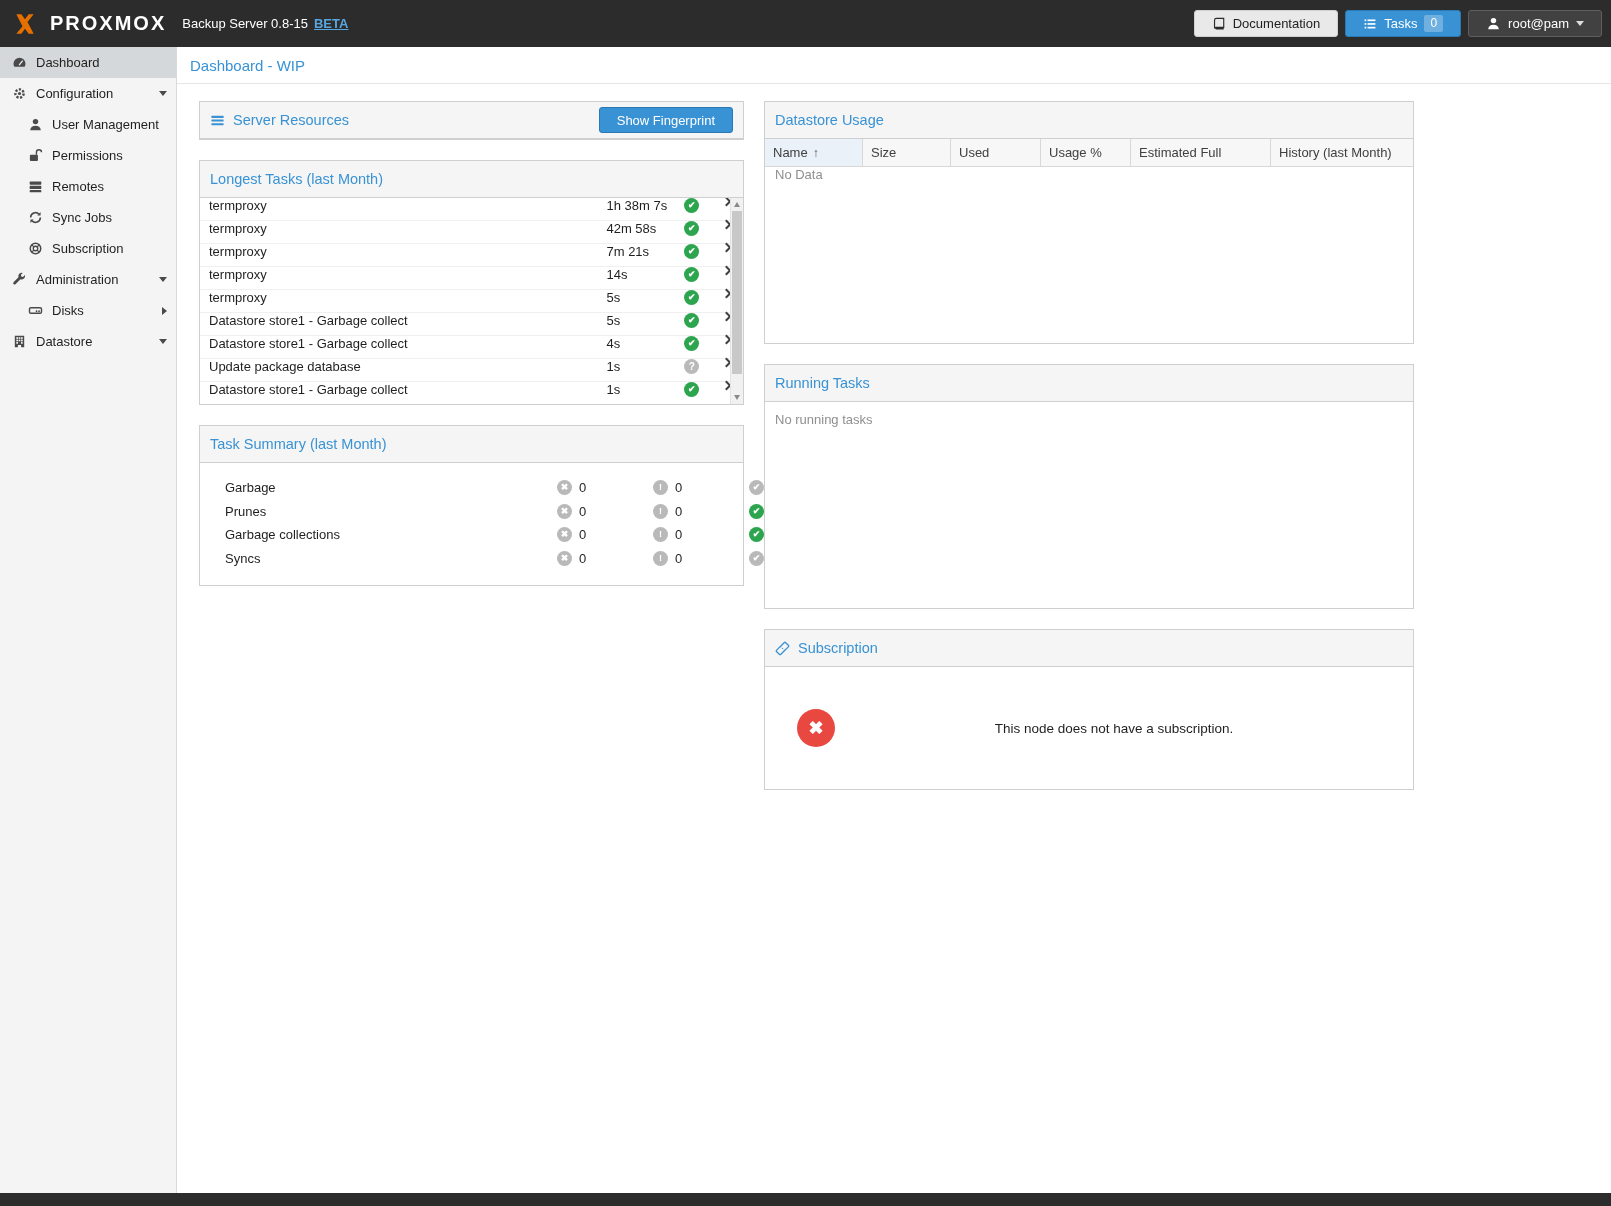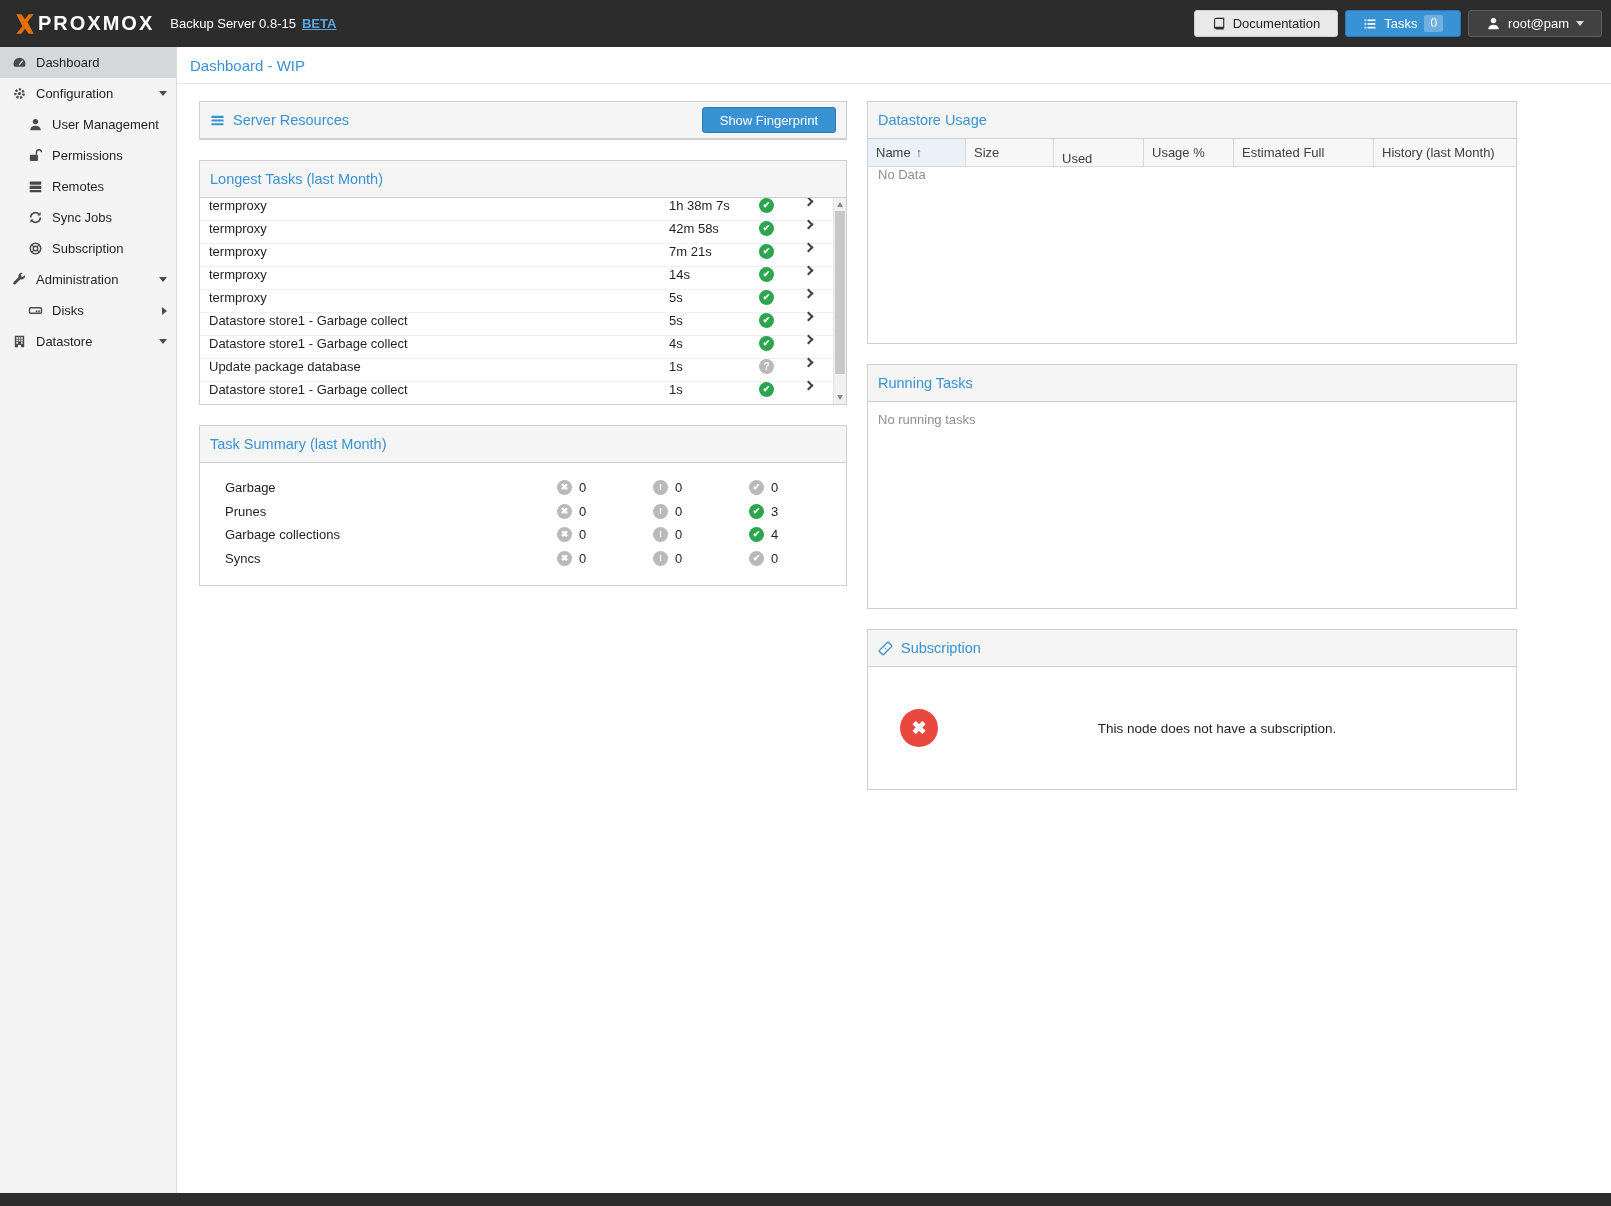--- a/index.html
+++ b/index.html
@@ -6,21 +6,21 @@
     --accent:#3892d4; --orange:#e57000; --green:#2da44e; --red:#e8483f;
     --icgray:#b9b9b9; --gauge:#8aadd4;
   }
   *{margin:0;padding:0;box-sizing:border-box;}
   html,body{width:1611px;height:1206px;}
   body{font-family:"Liberation Sans",sans-serif;font-size:13px;color:#1f1f1f;background:#fff;overflow:hidden;}
   .screen{width:1611px;height:1206px;display:flex;flex-direction:column;}
 
   
   .topbar{flex:0 0 47px;background:#2c2c2c;display:flex;align-items:center;padding:0 9px 0 12px;}
-  .brand{display:flex;align-items:center;gap:0;margin-right:16px;justify-content:space-between;}
+  .brand{display:flex;align-items:center;gap:12px;margin-right:16px;justify-content:space-between;}
   .brand-text{color:#fff;font-weight:bold;font-size:20px;letter-spacing:2px;}
   .product{color:#fff;margin-right:6px;}
   .beta{color:#58a6e0;text-decoration:underline;font-weight:bold;}
   .topbar-right{margin-left:auto;display:flex;align-items:center;gap:7px;}
   .btn{height:27px;border-radius:3px;display:inline-flex;align-items:center;gap:7px;padding:0 17px;font-size:13px;cursor:pointer;border:1px solid transparent;font-family:inherit;}
   .btn-light{background:#e9e9e9;color:#222;border-color:#cfcfcf;}
   .btn-blue{background:var(--accent);color:#fff;border-color:#2a79b4;}
   .btn-dark{background:#414141;color:#fff;border-color:#5f5f5f;}
   .badge{background:rgba(255,255,255,.28);border-radius:2px;padding:0 6px;font-size:12px;line-height:17px;}
   .tri-down{width:0;height:0;border-left:4px solid transparent;border-right:4px solid transparent;border-top:5px solid #ddd;}
@@ -34,21 +34,21 @@
   .side-item.selected{background:#d5d8da;}
   .s-ic{width:16px;display:inline-flex;justify-content:center;}
   .caret{margin-left:auto;}
   .caret-down{width:0;height:0;border-left:4px solid transparent;border-right:4px solid transparent;border-top:5px solid #4a4a4a;}
   .caret-right{width:0;height:0;border-top:4px solid transparent;border-bottom:4px solid transparent;border-left:5px solid #4a4a4a;}
 
   .main{flex:1;display:flex;flex-direction:column;background:#fff;min-width:0;}
   .page-titlebar{flex:0 0 37px;display:flex;align-items:center;padding-left:13px;border-bottom:1px solid #e6e6e6;}
   .page-title{color:var(--accent);font-size:15px;}
   .content{padding:17px 0 0 22px;display:flex;gap:20px;align-items:flex-start;}
-  .col-left{width:648px;}
+  .col-left{width:545px;}
   .col-right{width:650px;}
 
   
   .panel{border:1px solid #cfcfcf;background:#fff;margin-bottom:20px;}
   .panel-header{height:37px;background:#f5f5f5;border-bottom:1px solid #cfcfcf;display:flex;align-items:center;gap:8px;padding:0 10px;}
   .panel-title{color:var(--accent);font-size:14.5px;}
   .btn-sm{height:26px;margin-left:auto;}
 
   
   .sr-body{height:204px;display:flex;justify-content:space-around;padding-top:26px;}
@@ -474,21 +474,21 @@
             </div>
             <div class="panel-body du-body">
               <div class="du-header" id="ds-columns">
                   <div class="dcell sorted" style="width: 98px; padding-left: 8px;">
                     <span>Name</span>
                     <span class="sort-arrow">↑</span>
                   </div>
                   <div class="dcell" style="width: 88px;">
                     <span>Size</span>
                   </div>
-                  <div class="dcell" style="width: 90px; align-items: flex-end;">
+                  <div class="dcell" style="width: 90px;">
                     <span>Used</span>
                   </div>
                   <div class="dcell" style="width: 90px;">
                     <span>Usage %</span>
                   </div>
                   <div class="dcell" style="width: 140px;">
                     <span>Estimated Full</span>
                   </div>
                   <div class="dcell last" style="flex: 1 1 0%;">
                     <span>History (last Month)</span>

